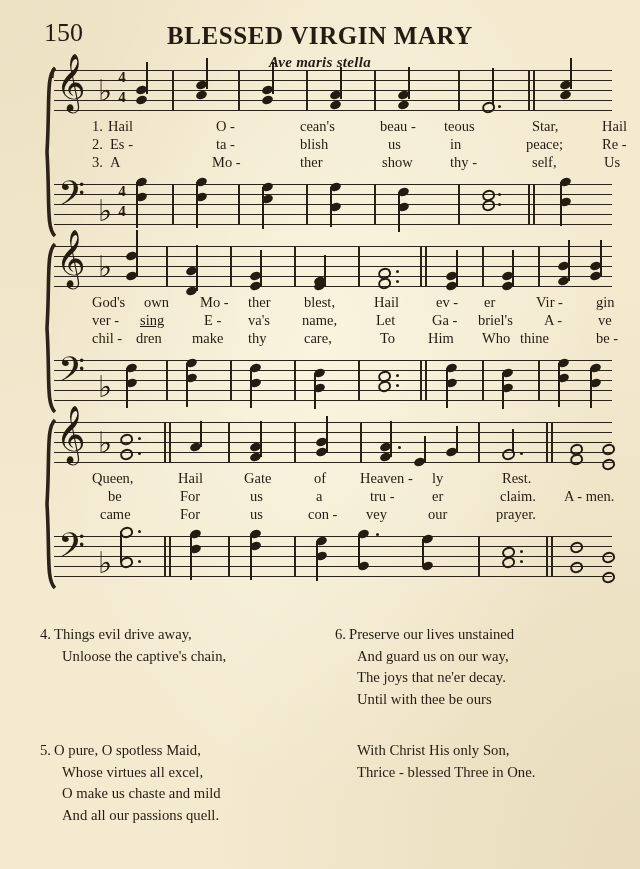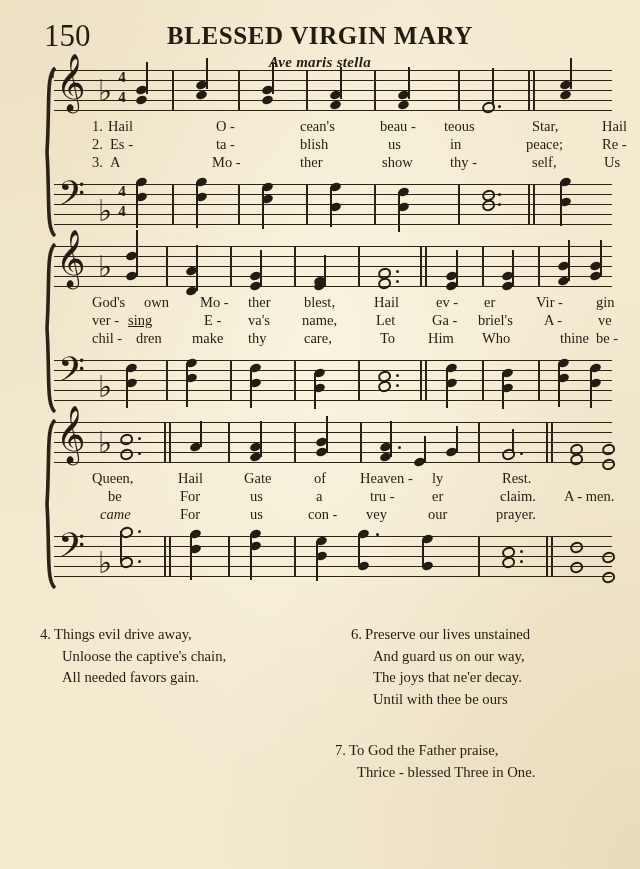--- a/index.html
+++ b/index.html
@@ -19,21 +19,21 @@
       radial-gradient(ellipse at 50% 40%, rgba(255,252,236,.55) 0%, rgba(243,234,208,0) 62%),
       radial-gradient(ellipse at 100% 100%, rgba(205,186,140,.30) 0%, rgba(243,234,208,0) 48%),
       radial-gradient(ellipse at 0% 0%, rgba(210,192,148,.22) 0%, rgba(243,234,208,0) 45%);
     pointer-events:none;
   }
 
   
   .header{position:absolute;left:0;top:20px;width:640px;height:52px;}
   .hymn-number{
     position:absolute;left:44px;top:0px;
-    font-size:31px;line-height:1;
+    font-size:26px;line-height:1;
   }
   .hymn-title{
     position:absolute;left:0;top:2px;width:640px;
     text-align:center;
     font-size:25px;letter-spacing:.6px;
     font-weight:700;
   }
   .hymn-subtitle{
     position:absolute;left:0;top:34px;width:640px;
     text-align:center;
@@ -80,21 +80,21 @@
   
   .lyricblock{position:absolute;left:52px;width:560px;}
   .lyricline{position:relative;height:18px;font-size:14.5px;white-space:nowrap;}
   .lyricline span{position:absolute;top:0;}
 
   
   .verses{position:absolute;left:0;top:624px;width:640px;height:240px;}
   .verse{position:absolute;font-size:14.7px;line-height:21.5px;}
   .v4{left:40px;top:0px;}
   .v5{left:40px;top:116px;}
-  .v6{left:335px;top:0px;margin-left:16px;}
+  .v6{left:335px;top:0px;}
   .v7{left:335px;top:116px;}
   .vhang{padding-left:22px;}
   .vhang .firstline{margin-left:-22px;}
 </style>
 </head>
 <body>
 
 <div class="paper-grain"></div>
 
 <div class="header">
@@ -289,40 +289,40 @@
         <span style="left:156px;">ther</span>
         <span style="left:212px;">blest,</span>
         <span style="left:282px;">Hail</span>
         <span style="left:344px;">ev -</span>
         <span style="left:392px;">er</span>
         <span style="left:444px;">Vir -</span>
         <span style="left:504px;">gin</span>
       </div>
       <div class="lyricline">
         <span style="left:0px;">ver -</span>
-        <span style="left:36px;text-decoration:underline;">sing</span>
+        <span style="left:48px;text-decoration:underline;">sing</span>
         <span style="left:112px;">E -</span>
         <span style="left:156px;">va's</span>
         <span style="left:210px;">name,</span>
         <span style="left:284px;">Let</span>
         <span style="left:340px;">Ga -</span>
         <span style="left:386px;">briel's</span>
         <span style="left:452px;">A -</span>
         <span style="left:506px;">ve</span>
       </div>
       <div class="lyricline">
         <span style="left:0px;">chil -</span>
         <span style="left:44px;">dren</span>
         <span style="left:100px;">make</span>
         <span style="left:156px;">thy</span>
         <span style="left:212px;">care,</span>
         <span style="left:288px;">To</span>
         <span style="left:336px;">Him</span>
         <span style="left:390px;">Who</span>
-        <span style="left:468px;">thine</span>
+        <span style="left:428px;">thine</span>
         <span style="left:504px;">be -</span>
       </div>
     </div>
 
     <div class="staff staff-bass">
       <div class="ln"></div>
         <div class="ln"></div>
         <div class="ln"></div>
         <div class="ln"></div>
         <div class="ln"></div>
@@ -435,21 +435,21 @@
         <span style="left:16px;">be</span>
         <span style="left:88px;">For</span>
         <span style="left:158px;">us</span>
         <span style="left:224px;">a</span>
         <span style="left:278px;">tru -</span>
         <span style="left:340px;">er</span>
         <span style="left:408px;">claim.</span>
         <span style="left:472px;">A - men.</span>
       </div>
       <div class="lyricline">
-        <span style="left:8px;font-style:italic;">came</span>
+        <span style="left:8px;">came</span>
         <span style="left:88px;">For</span>
         <span style="left:158px;">us</span>
         <span style="left:216px;">con -</span>
         <span style="left:274px;">vey</span>
         <span style="left:336px;">our</span>
         <span style="left:404px;">prayer.</span>
         <span style="left:478px;"></span>
       </div>
     </div>
 
@@ -503,37 +503,44 @@
 </div>
 
 <div class="verses">
 
   <div class="verse v4">
     <div class="vhang">
       <div class="firstline">
         <span style="margin-right: 3px;">4.</span><span>Things evil drive away,</span>
       </div>
       <div>Unloose the captive's chain,</div>
-      <div>All needed favors gain.</div>
-    </div>
-  </div>
-
+    </div>
+  </div>
+
+  <div class="verse v5">
+    <div class="vhang">
+      <div class="firstline">
+        <span style="margin-right: 3px;">5.</span><span>O pure, O spotless Maid,</span>
+      </div>
+      <div>Whose virtues all excel,</div>
+      <div>O make us chaste and mild</div>
+      <div>And all our passions quell.</div>
+    </div>
+  </div>
 
   <div class="verse v6">
     <div class="vhang">
       <div class="firstline">
         <span style="margin-right: 3px;">6.</span><span>Preserve our lives unstained</span>
       </div>
       <div>And guard us on our way,</div>
       <div>The joys that ne'er decay.</div>
       <div>Until with thee be ours</div>
     </div>
   </div>
 
   <div class="verse v7">
     <div class="vhang">
-      <div class="firstline">
-        <span style="margin-right: 3px;">7.</span><span>To God the Father praise,</span>
-      </div>
+      <div>With Christ His only Son,</div>
       <div>Thrice - blessed Three in One.</div>
     </div>
   </div>
 </div>
 
 </body></html>

